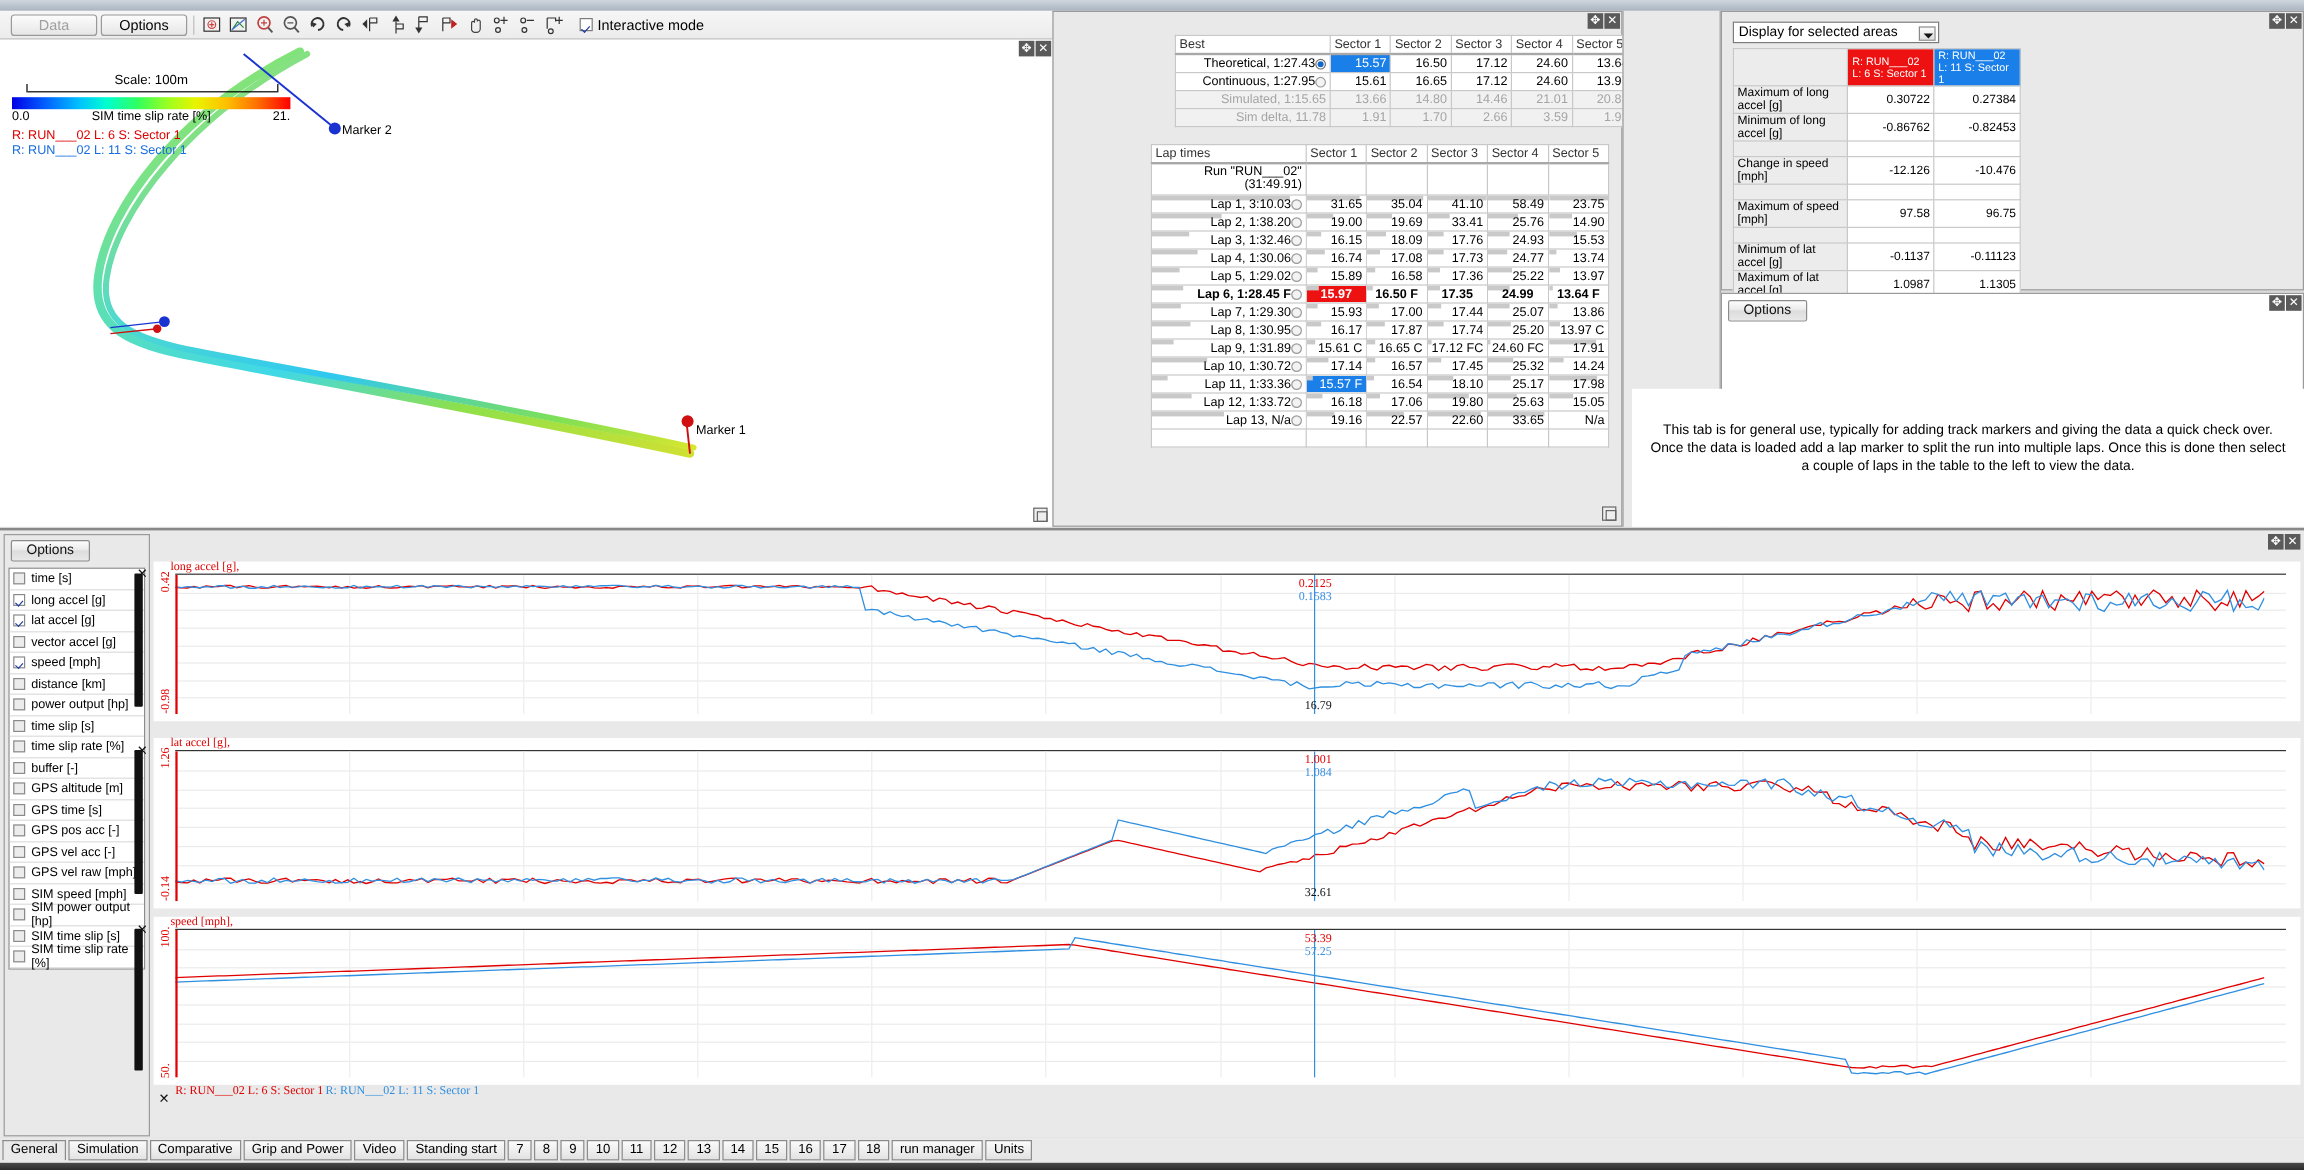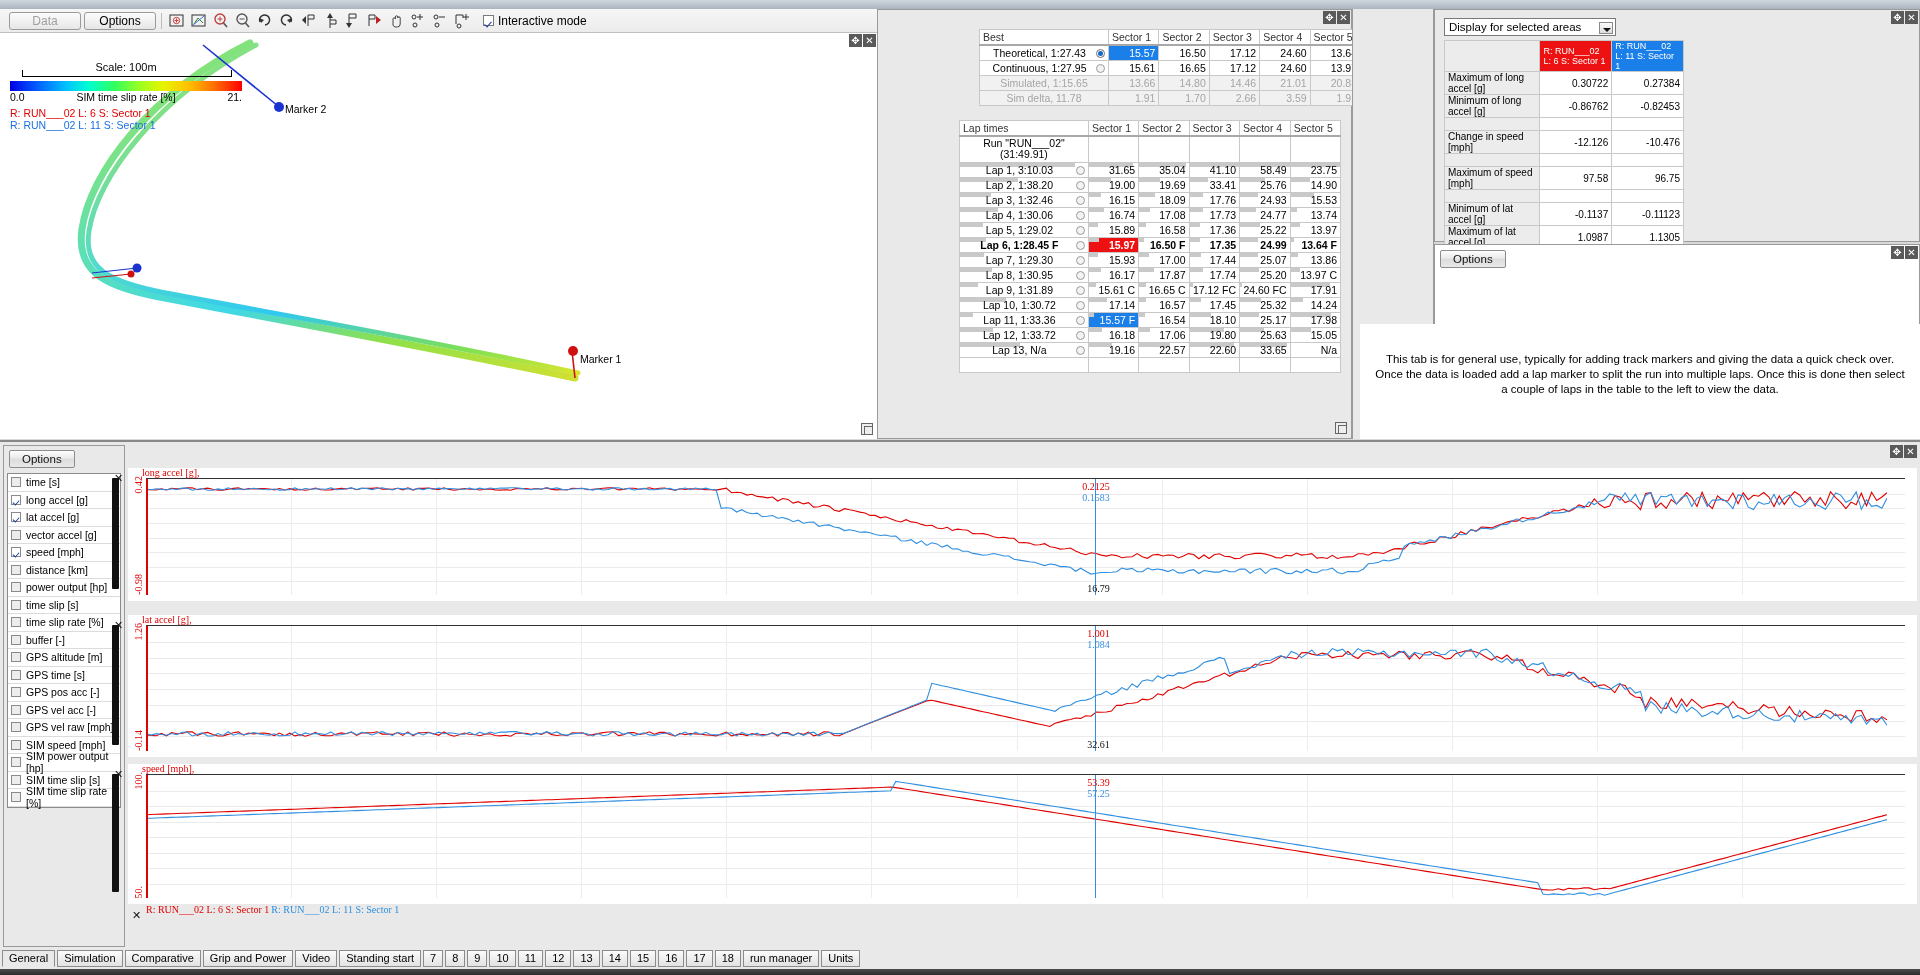--- a/index.html
+++ b/index.html
@@ -78,25 +78,25 @@
   #centerpanel { left:877px; top:9px; width:475px; height:430px; background:#e9e9e9; border:1px solid #9a9a9a; }
   #bestbox { position:absolute; left:81px; top:19px; width:382px;margin-left:20px; }
   #lapbox  { position:absolute; left:81px; top:110px; width:382px; }
   table.grid { border-collapse: collapse; width:100%; font-size:10.5px; background:#fff; }
   table.grid th, table.grid td {
     border:1px solid #c8c8c8; padding:1px 3px; height:15px; font-weight:normal; text-align:right;
     white-space:nowrap; overflow:hidden; background:#fff;
   }
   table.grid th { background:#fff; text-align:left; color:#333; border-bottom:2px solid #a8a8a8;}
   table.grid th.num { text-align:left; }
-  table.grid td.lbl { text-align:center; }
+  table.grid td.lbl { text-align:right; }
   tr.dim td { color:#a5a5a5; background:#f1f1f1; }
   td.sel-blue { background:#1a7fe8 !important; color:#fff; font-weight:bold; }
   td.sel-red  { background:#ee1111 !important; color:#fff; font-weight:bold; }
-  tr.bold td { font-weight:bold; }
+  tr.bold td { font-weight:bold;text-align:center; }
   .radio { width:9px;height:9px;border-radius:50%;border:1px solid #9a9a9a;
     display:inline-block;background:#f3f3f3;vertical-align:-1px;float:right;margin-top:2px;}
   .radio.on { background:#fff; border-color:#6f6f6f; }
   .radio.on::after{content:"";display:block;width:5px;height:5px;border-radius:50%;background:#1168c8;margin:1px auto;}
   .barcell { position:relative; }
   .barcell .bg { position:absolute; left:0; top:0; height:4px; background:#c9c9c9; }
   #center-corner{position:absolute;right:4px;bottom:4px;width:12px;height:12px;border:1px solid #666;background:#eee;}
   #center-corner::after{content:"";position:absolute;left:2px;top:2px;width:7px;height:7px;border:1px solid #666;}
 
   

